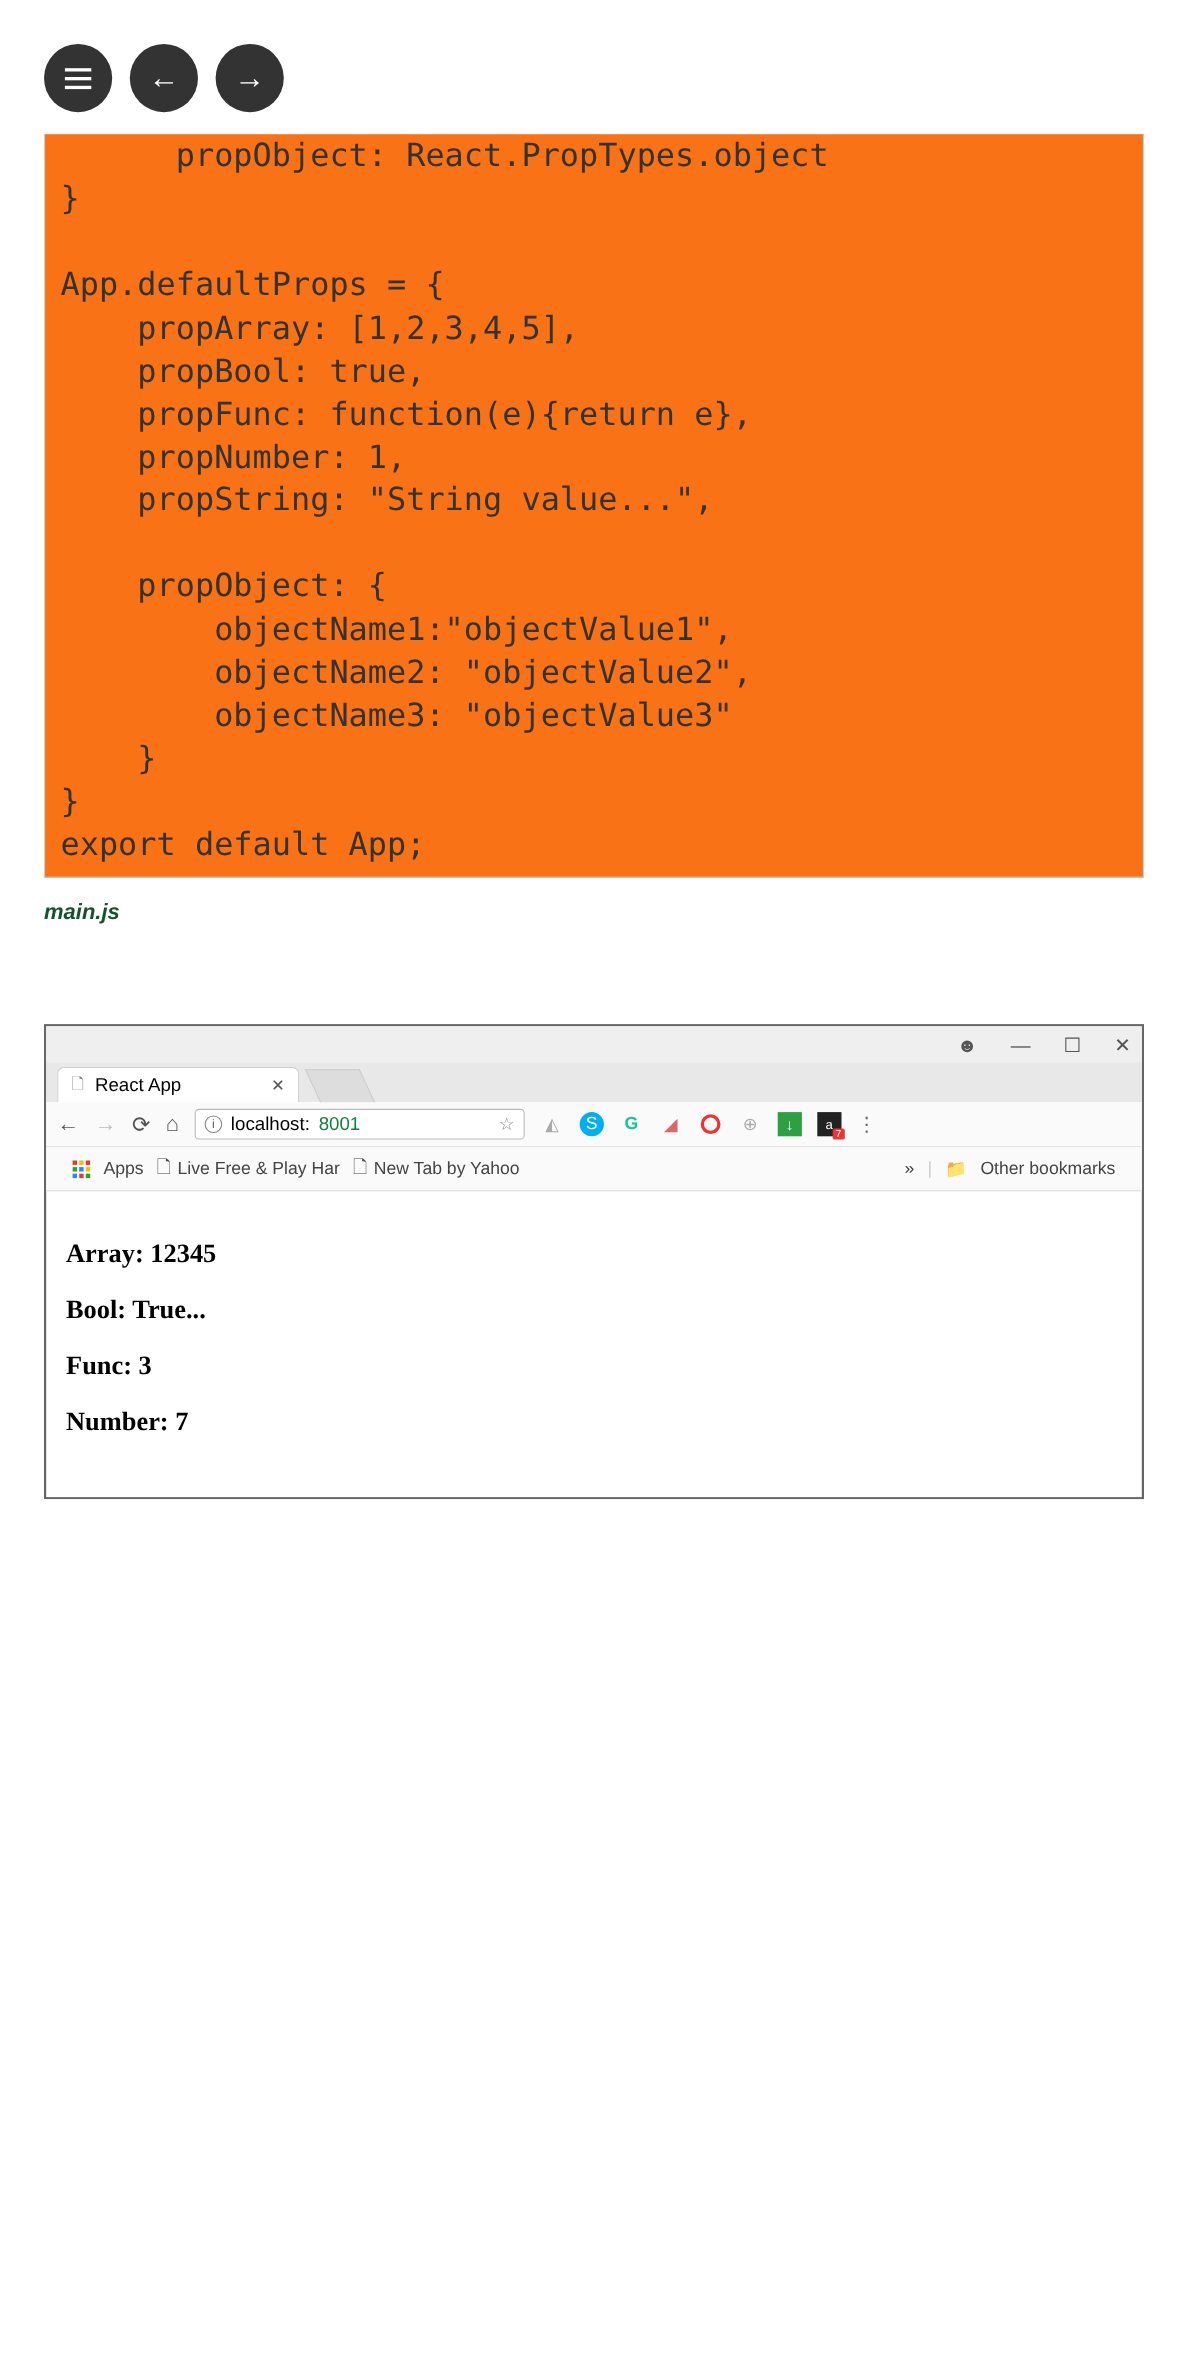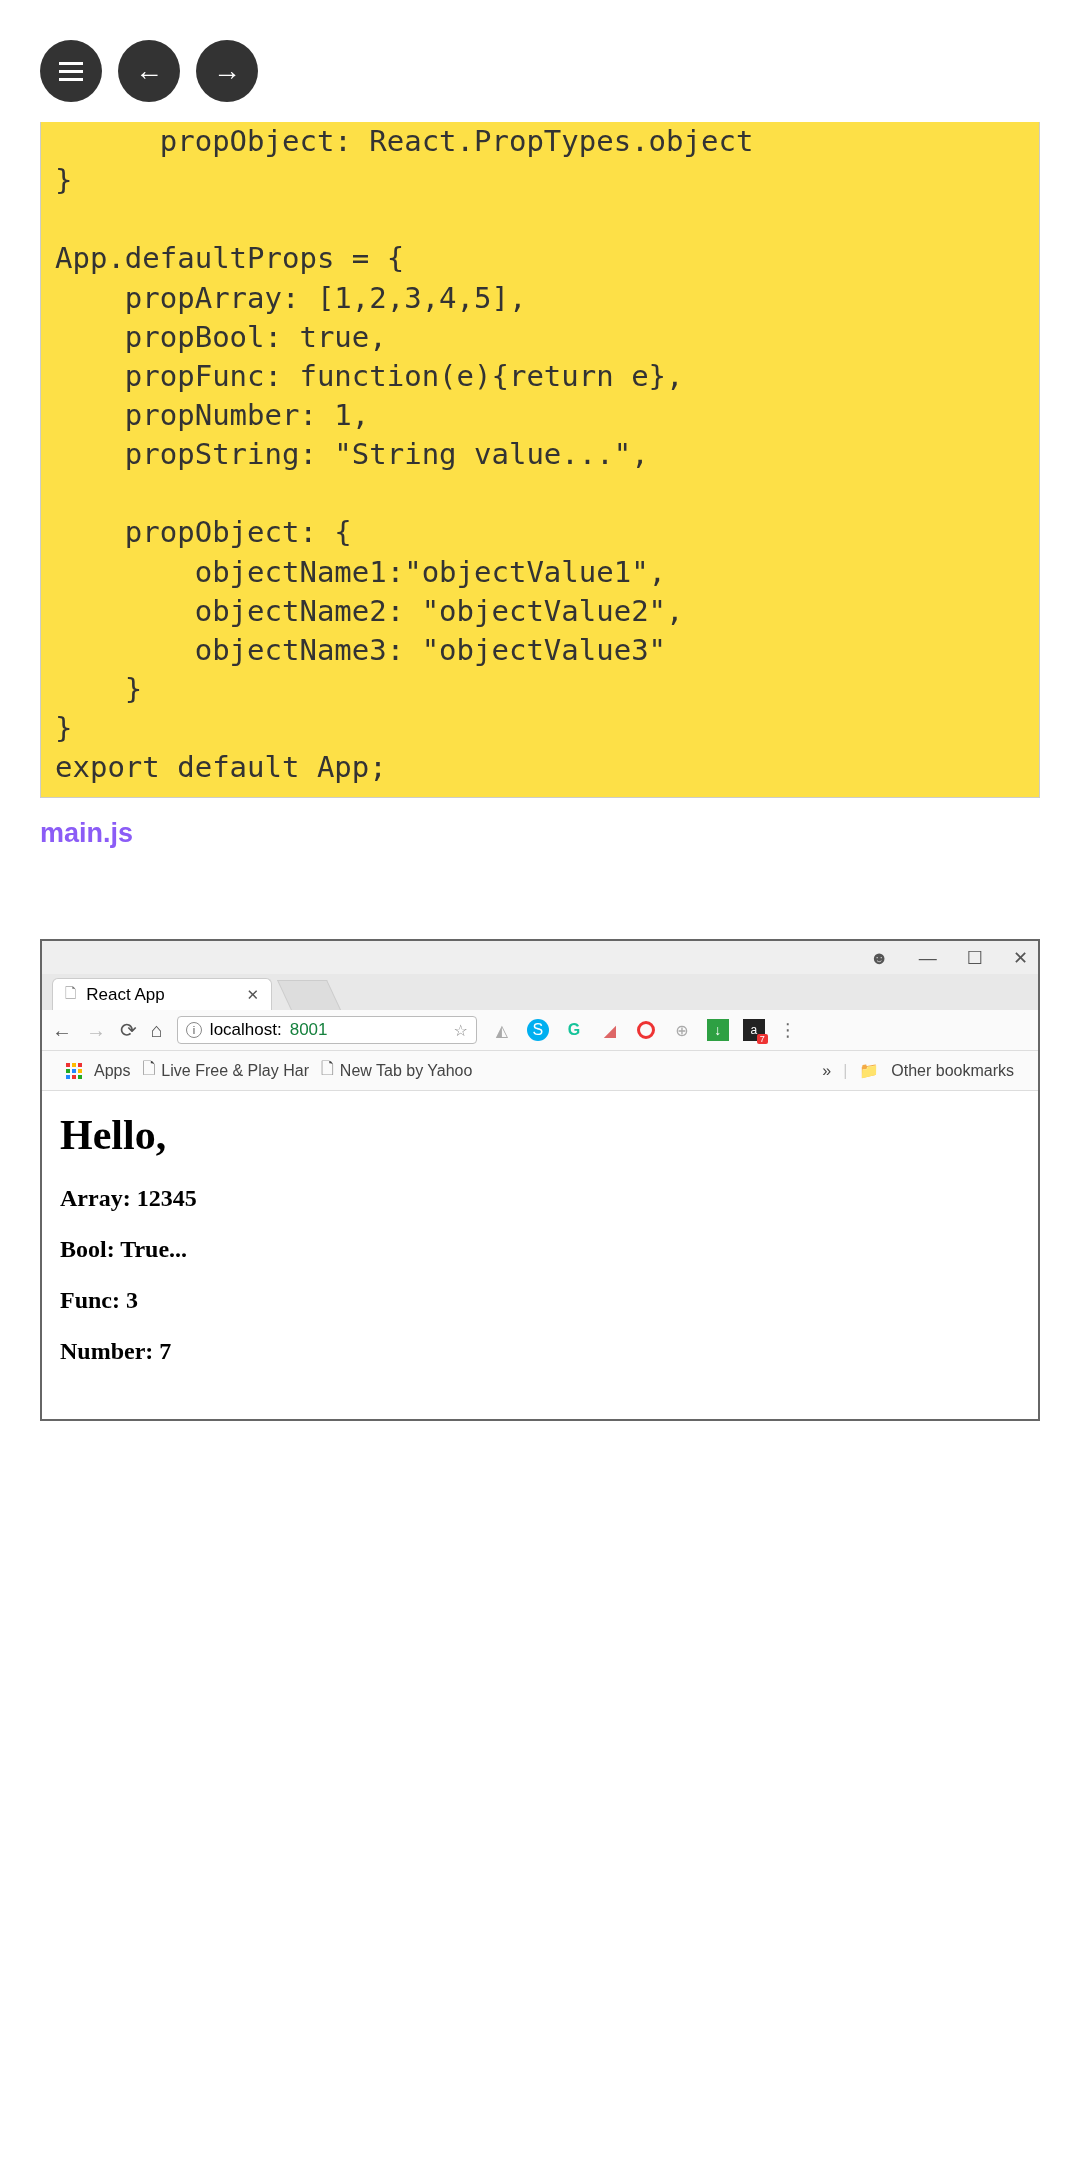--- a/index.html
+++ b/index.html
@@ -35,40 +35,41 @@
   .hamburger-lines span {
     display: block;
     width: 24px;
     height: 3px;
     background: #fff;
   }
   .content-wrap {
     padding: 0 40px;
   }
   .code-block {
-    background: #fde047;
+    background: #f97316;
     border: 1px solid #ccc;
     padding: 10px 14px;
     font-family: "Consolas", "Menlo", monospace;
     font-size: 29px;
     line-height: 1.35;
     color: #333;
     white-space: pre;
     overflow-x: hidden;
     margin-bottom: 20px;
   }
   .code-block.first {
     border-top: none;
     padding-top: 0;
   }
   .filename {
     font-weight: 700;
-    font-size: 27px;
+    font-size: 20px;
     margin: 18px 0 8px 0;
-    color: #8b5cf6;
+    color: #14532d;
+    font-style: italic;
   }
   .browser-frame {
     border: 2px solid #666;
     margin-top: 90px;
     font-family: Arial, sans-serif;
     background: #fff;
   }
   .browser-titlebar {
     background: #efefef;
     display: flex;
@@ -280,21 +281,20 @@
           <span>🗋</span>
           <span>New Tab by Yahoo</span>
         </span>
       <span class="chev">»</span>
       <span style="color:#ccc">|</span>
       <span class="folder">📁</span>
       <span>Other bookmarks</span>
     </div>
 
     <div class="page-output">
-      <h1>Hello,</h1>
       <p>Array: 12345</p>
       <p>Bool: True...</p>
       <p>Func: 3</p>
       <p>Number: 7</p>
     </div>
   </div>
 
 </div>
 
 </body></html>

